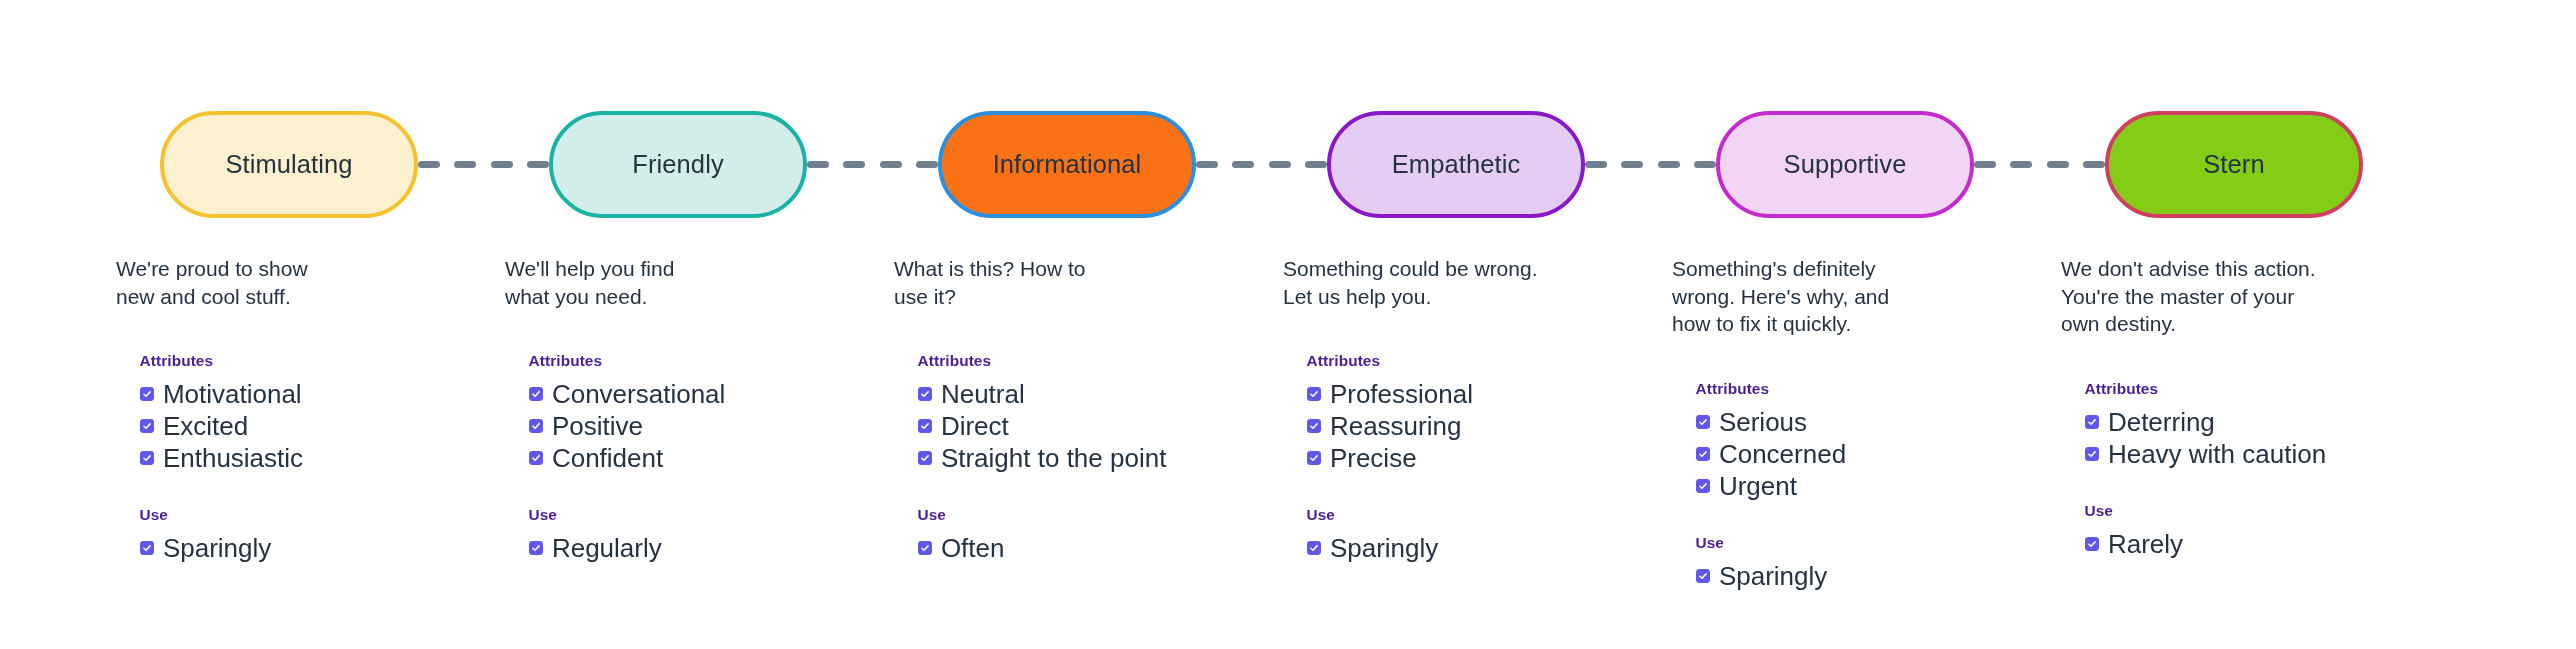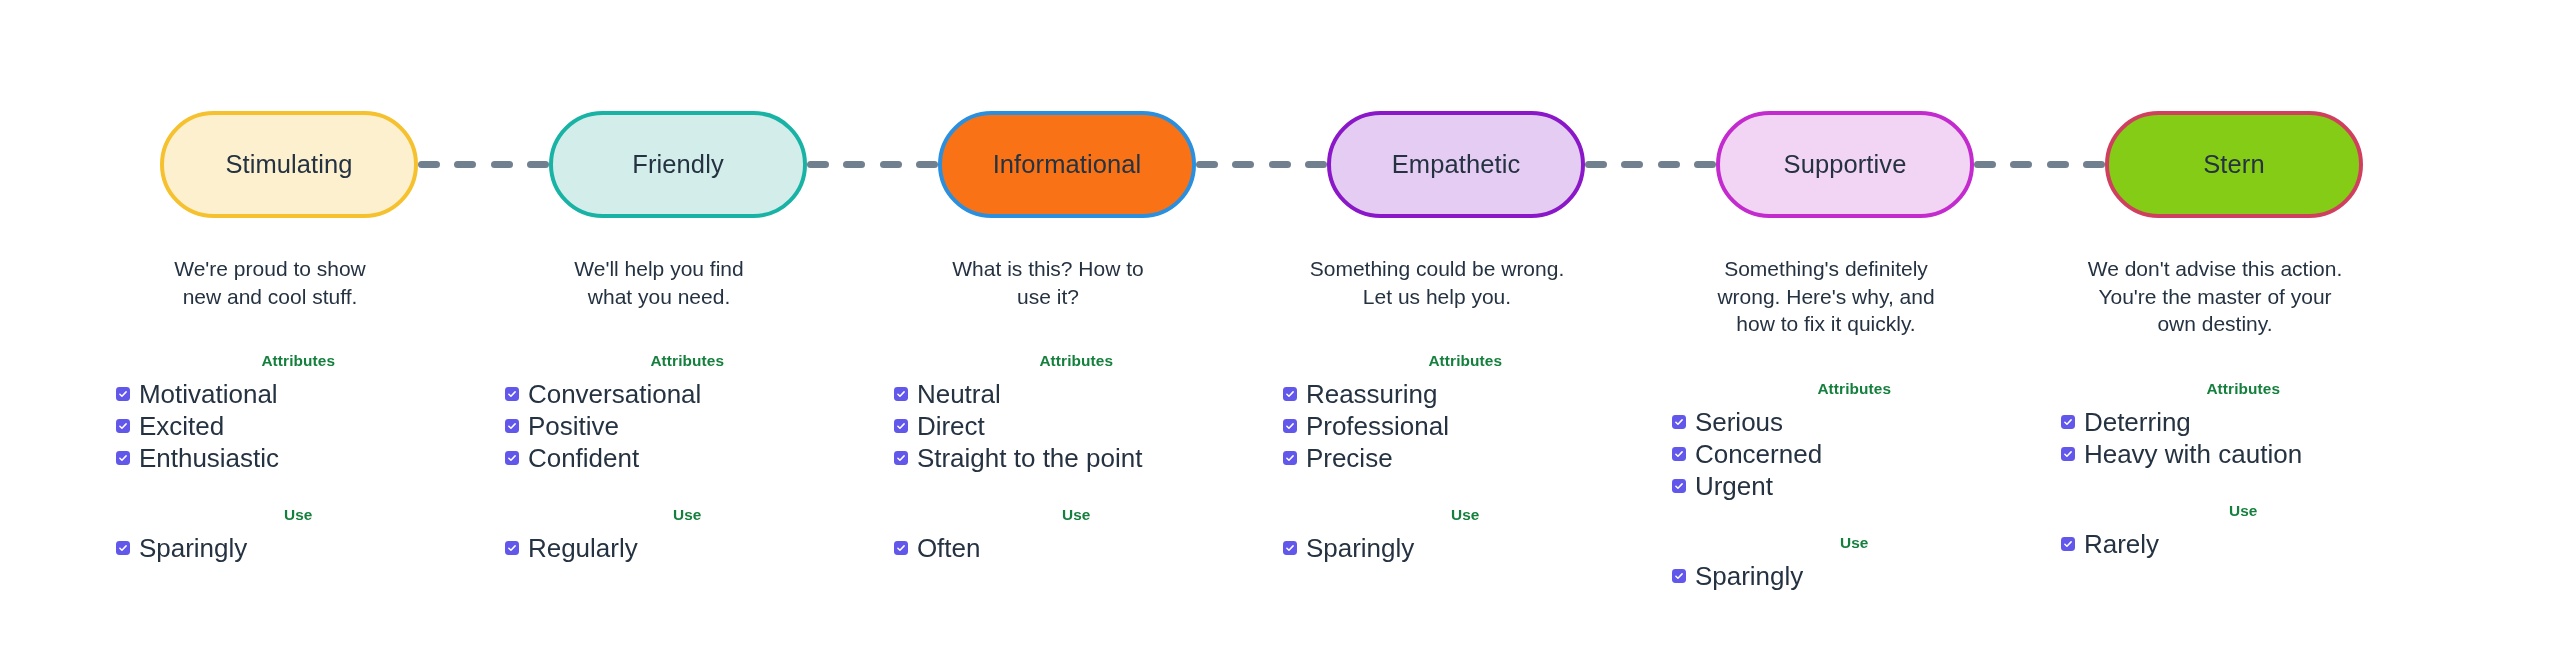--- a/index.html
+++ b/index.html
@@ -71,22 +71,21 @@
     background: #70808f;
   }
 
   
   .columns {
     position: absolute;
     top: 255px;
     left: 0;
     width: 2576px;
     display: flex;
-    padding-left: 92px;
-    text-align: center;
+    padding-left: 116px;
   }
 
   .column {
     width: 389px;
     flex: 0 0 389px;
   }
 
   .desc {
     font-size: 21px;
     line-height: 1.32;
@@ -97,21 +96,21 @@
   }
 
   .lists {
     margin-top: 42px;
     margin-left: 23.5px;
   }
 
   .group-title {
     font-size: 15.4px;
     font-weight: 700;
-    color: #15803d;
+    color: #4c1d95;
     letter-spacing: 0.1px;
     margin-bottom: 8px;
   }
 
   .group + .group { margin-top: 32px; }
 
   .check-row {
     display: flex;
     align-items: center;
     gap: 9.4px;
@@ -333,29 +332,29 @@
 Let us help you.</div>
         <div class="lists">
           <div class="group">
             <div class="group-title">Attributes</div>
             <div class="check-row">
               <span class="checkbox" style="background: rgb(98, 87, 235);">
                 <svg width="10" height="10" viewBox="0 0 16 16" aria-hidden="true">
                   <path d="M3 8.4 L6.3 11.6 L13 4.6" fill="none" stroke="#ffffff" stroke-width="2.4" stroke-linecap="round" stroke-linejoin="round"></path>
                 </svg>
               </span>
+              <span class="check-label">Professional</span>
+            </div>
+            <div class="check-row">
+              <span class="checkbox" style="background: rgb(98, 87, 235);">
+                <svg width="10" height="10" viewBox="0 0 16 16" aria-hidden="true">
+                  <path d="M3 8.4 L6.3 11.6 L13 4.6" fill="none" stroke="#ffffff" stroke-width="2.4" stroke-linecap="round" stroke-linejoin="round"></path>
+                </svg>
+              </span>
               <span class="check-label">Reassuring</span>
-            </div>
-            <div class="check-row">
-              <span class="checkbox" style="background: rgb(98, 87, 235);">
-                <svg width="10" height="10" viewBox="0 0 16 16" aria-hidden="true">
-                  <path d="M3 8.4 L6.3 11.6 L13 4.6" fill="none" stroke="#ffffff" stroke-width="2.4" stroke-linecap="round" stroke-linejoin="round"></path>
-                </svg>
-              </span>
-              <span class="check-label">Professional</span>
             </div>
             <div class="check-row">
               <span class="checkbox" style="background: rgb(98, 87, 235);">
                 <svg width="10" height="10" viewBox="0 0 16 16" aria-hidden="true">
                   <path d="M3 8.4 L6.3 11.6 L13 4.6" fill="none" stroke="#ffffff" stroke-width="2.4" stroke-linecap="round" stroke-linejoin="round"></path>
                 </svg>
               </span>
               <span class="check-label">Precise</span>
             </div>
           </div>

